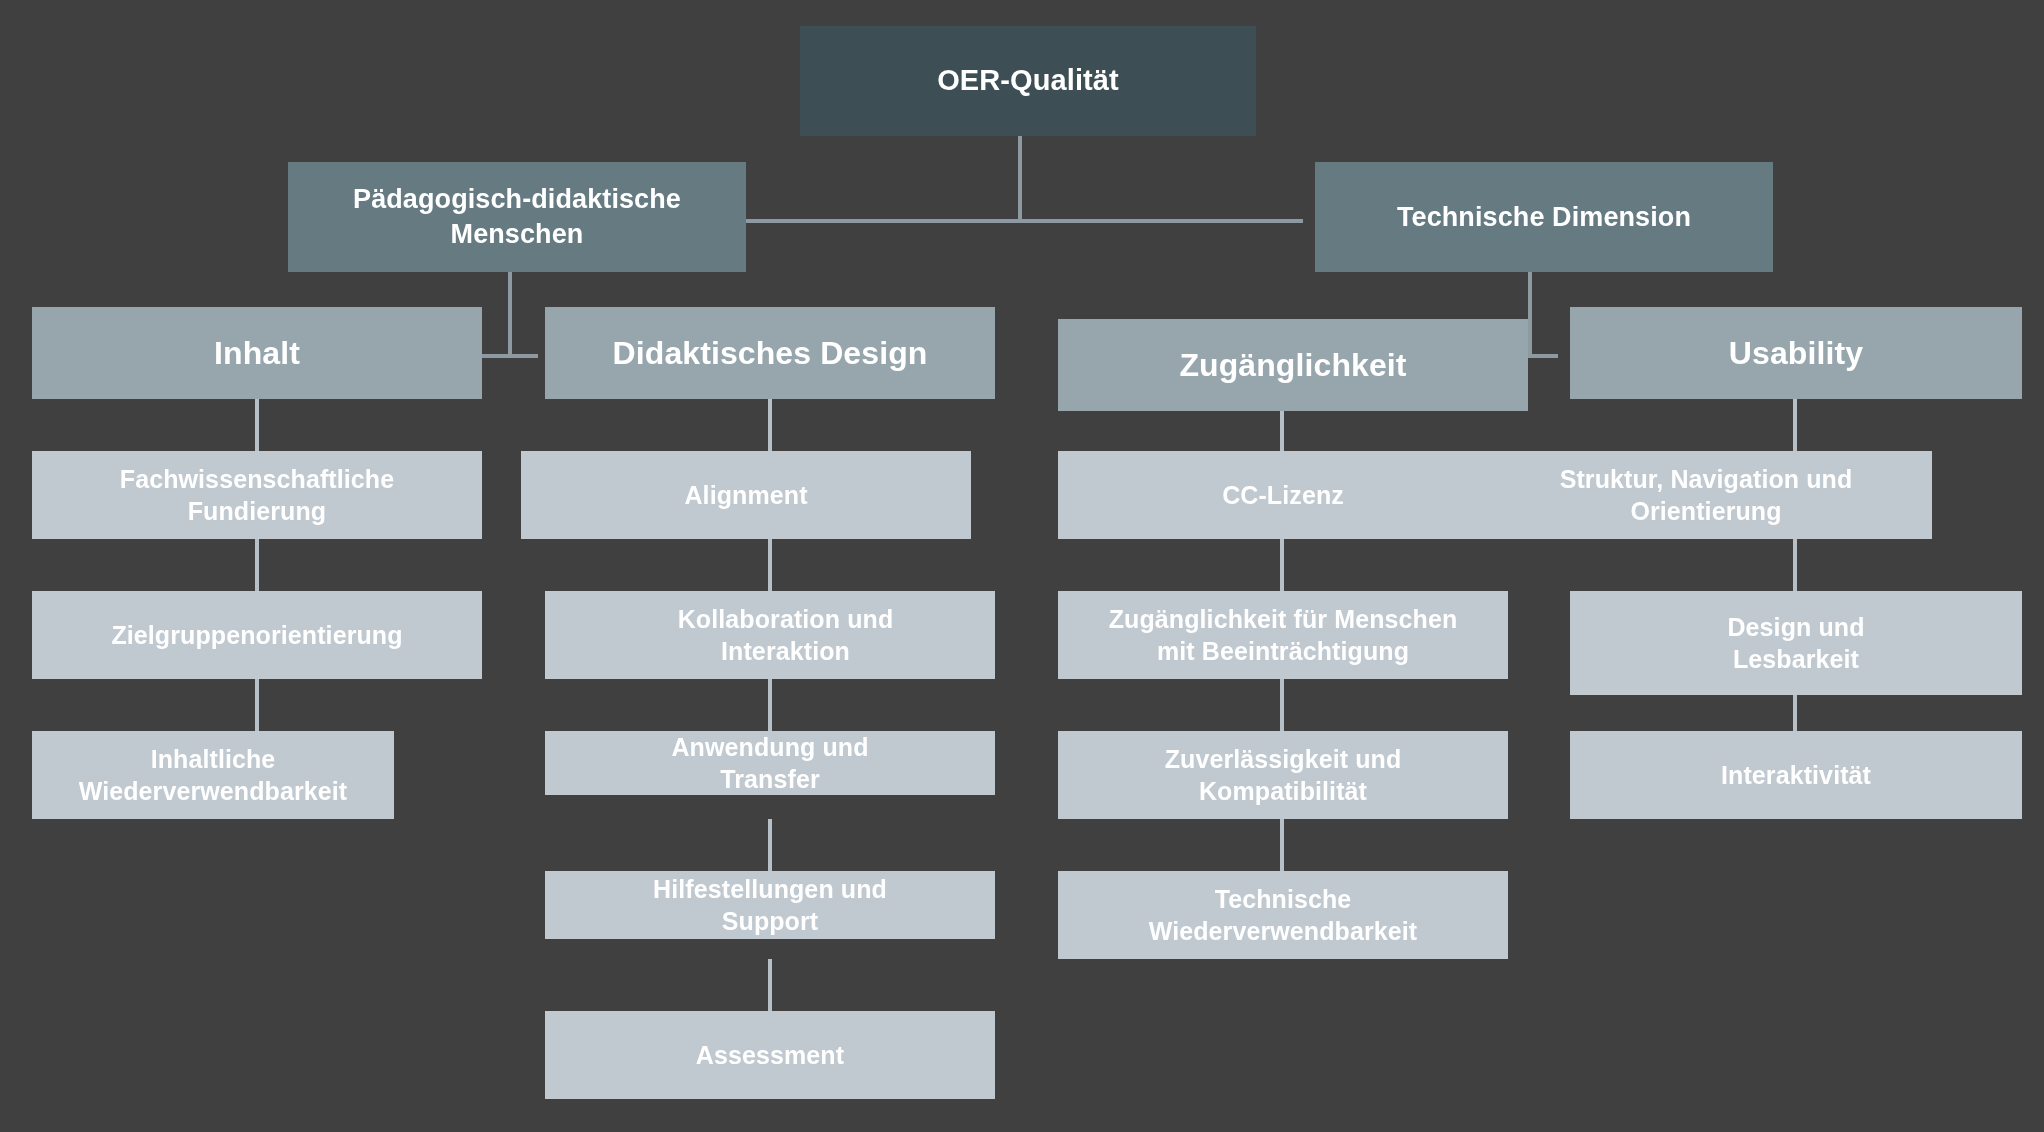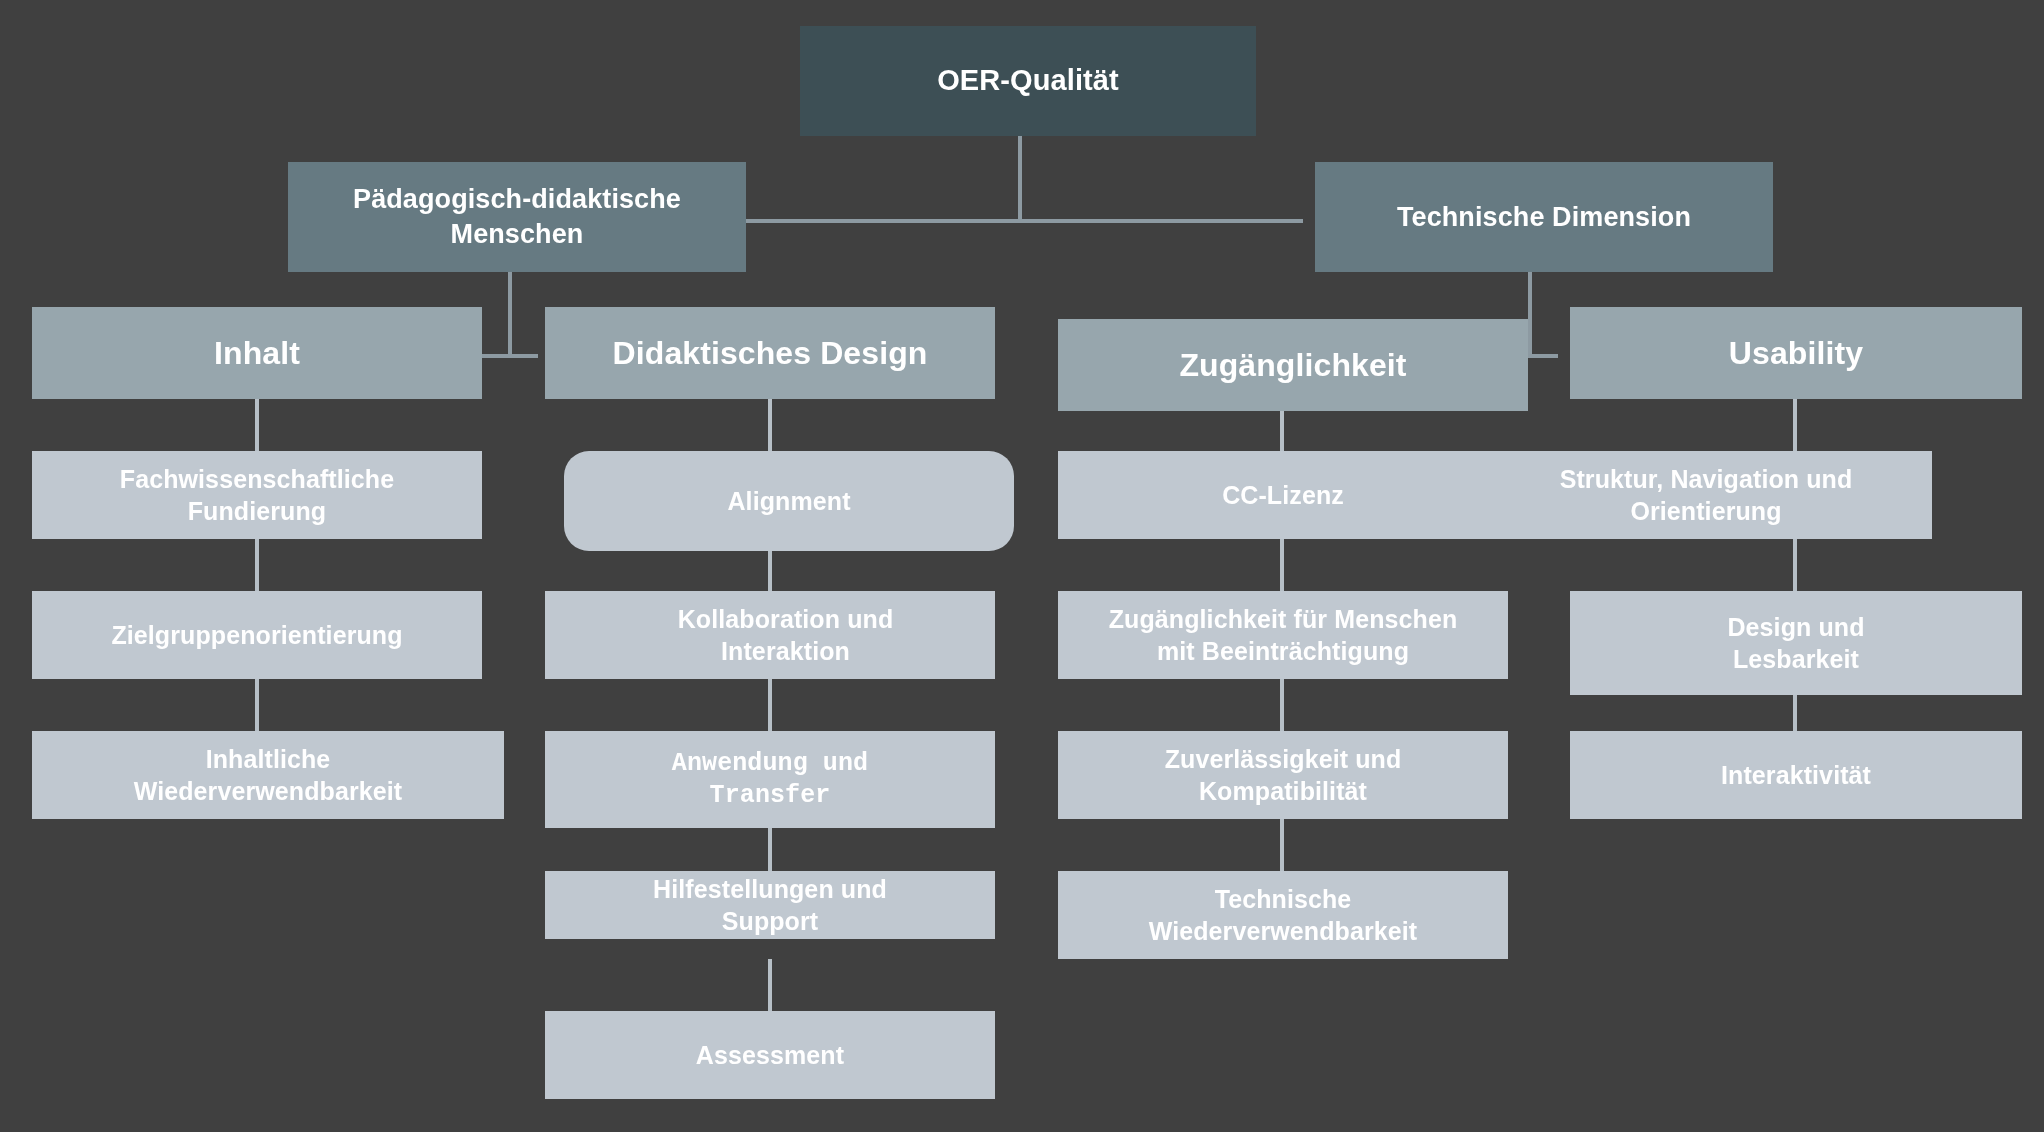--- a/index.html
+++ b/index.html
@@ -101,29 +101,29 @@
 
   <div class="node level-cat" style="left:1058px; top:319px; width:470px; height:92px;">Zugänglichkeit</div>
 
   <div class="node level-cat" style="left:1570px; top:307px; width:452px; height:92px;">Usability</div>
 
   <div class="node level-leaf" style="left:32px; top:451px; width:450px; height:88px;">Fachwissenschaftliche
 Fundierung</div>
 
   <div class="node level-leaf" style="left:32px; top:591px; width:450px; height:88px;">Zielgruppenorientierung</div>
 
-  <div class="node level-leaf" style="left:32px; top:731px; width:472px; height:88px;">Inhaltliche
+  <div class="node level-leaf" style="left:32px; top:731px; width:362px; height:88px;">Inhaltliche
 Wiederverwendbarkeit</div>
 
-  <div class="node level-leaf" style="left:564px; top:451px; width:450px; height:100px;border-radius:25px;">Alignment</div>
+  <div class="node level-leaf" style="left:521px; top:451px; width:450px; height:88px;">Alignment</div>
 
   <div class="node level-leaf" style="left:545px; top:591px; width:450px; height:88px;padding-left:41px;">Kollaboration und
 Interaktion</div>
 
-  <div class="node level-leaf" style="left:545px; top:731px; width:450px; height:97px;font-family:Liberation Mono, monospace;">Anwendung und
+  <div class="node level-leaf" style="left:545px; top:731px; width:450px; height:64px;">Anwendung und
 Transfer</div>
 
   <div class="node level-leaf" style="left:545px; top:871px; width:450px; height:68px;">Hilfestellungen und
 Support</div>
 
   <div class="node level-leaf" style="left:545px; top:1011px; width:450px; height:88px;">Assessment</div>
 
   <div class="node level-leaf" style="left:1058px; top:451px; width:450px; height:88px;">CC-Lizenz</div>
 
   <div class="node level-leaf" style="left:1058px; top:591px; width:450px; height:88px;">Zugänglichkeit für Menschen

